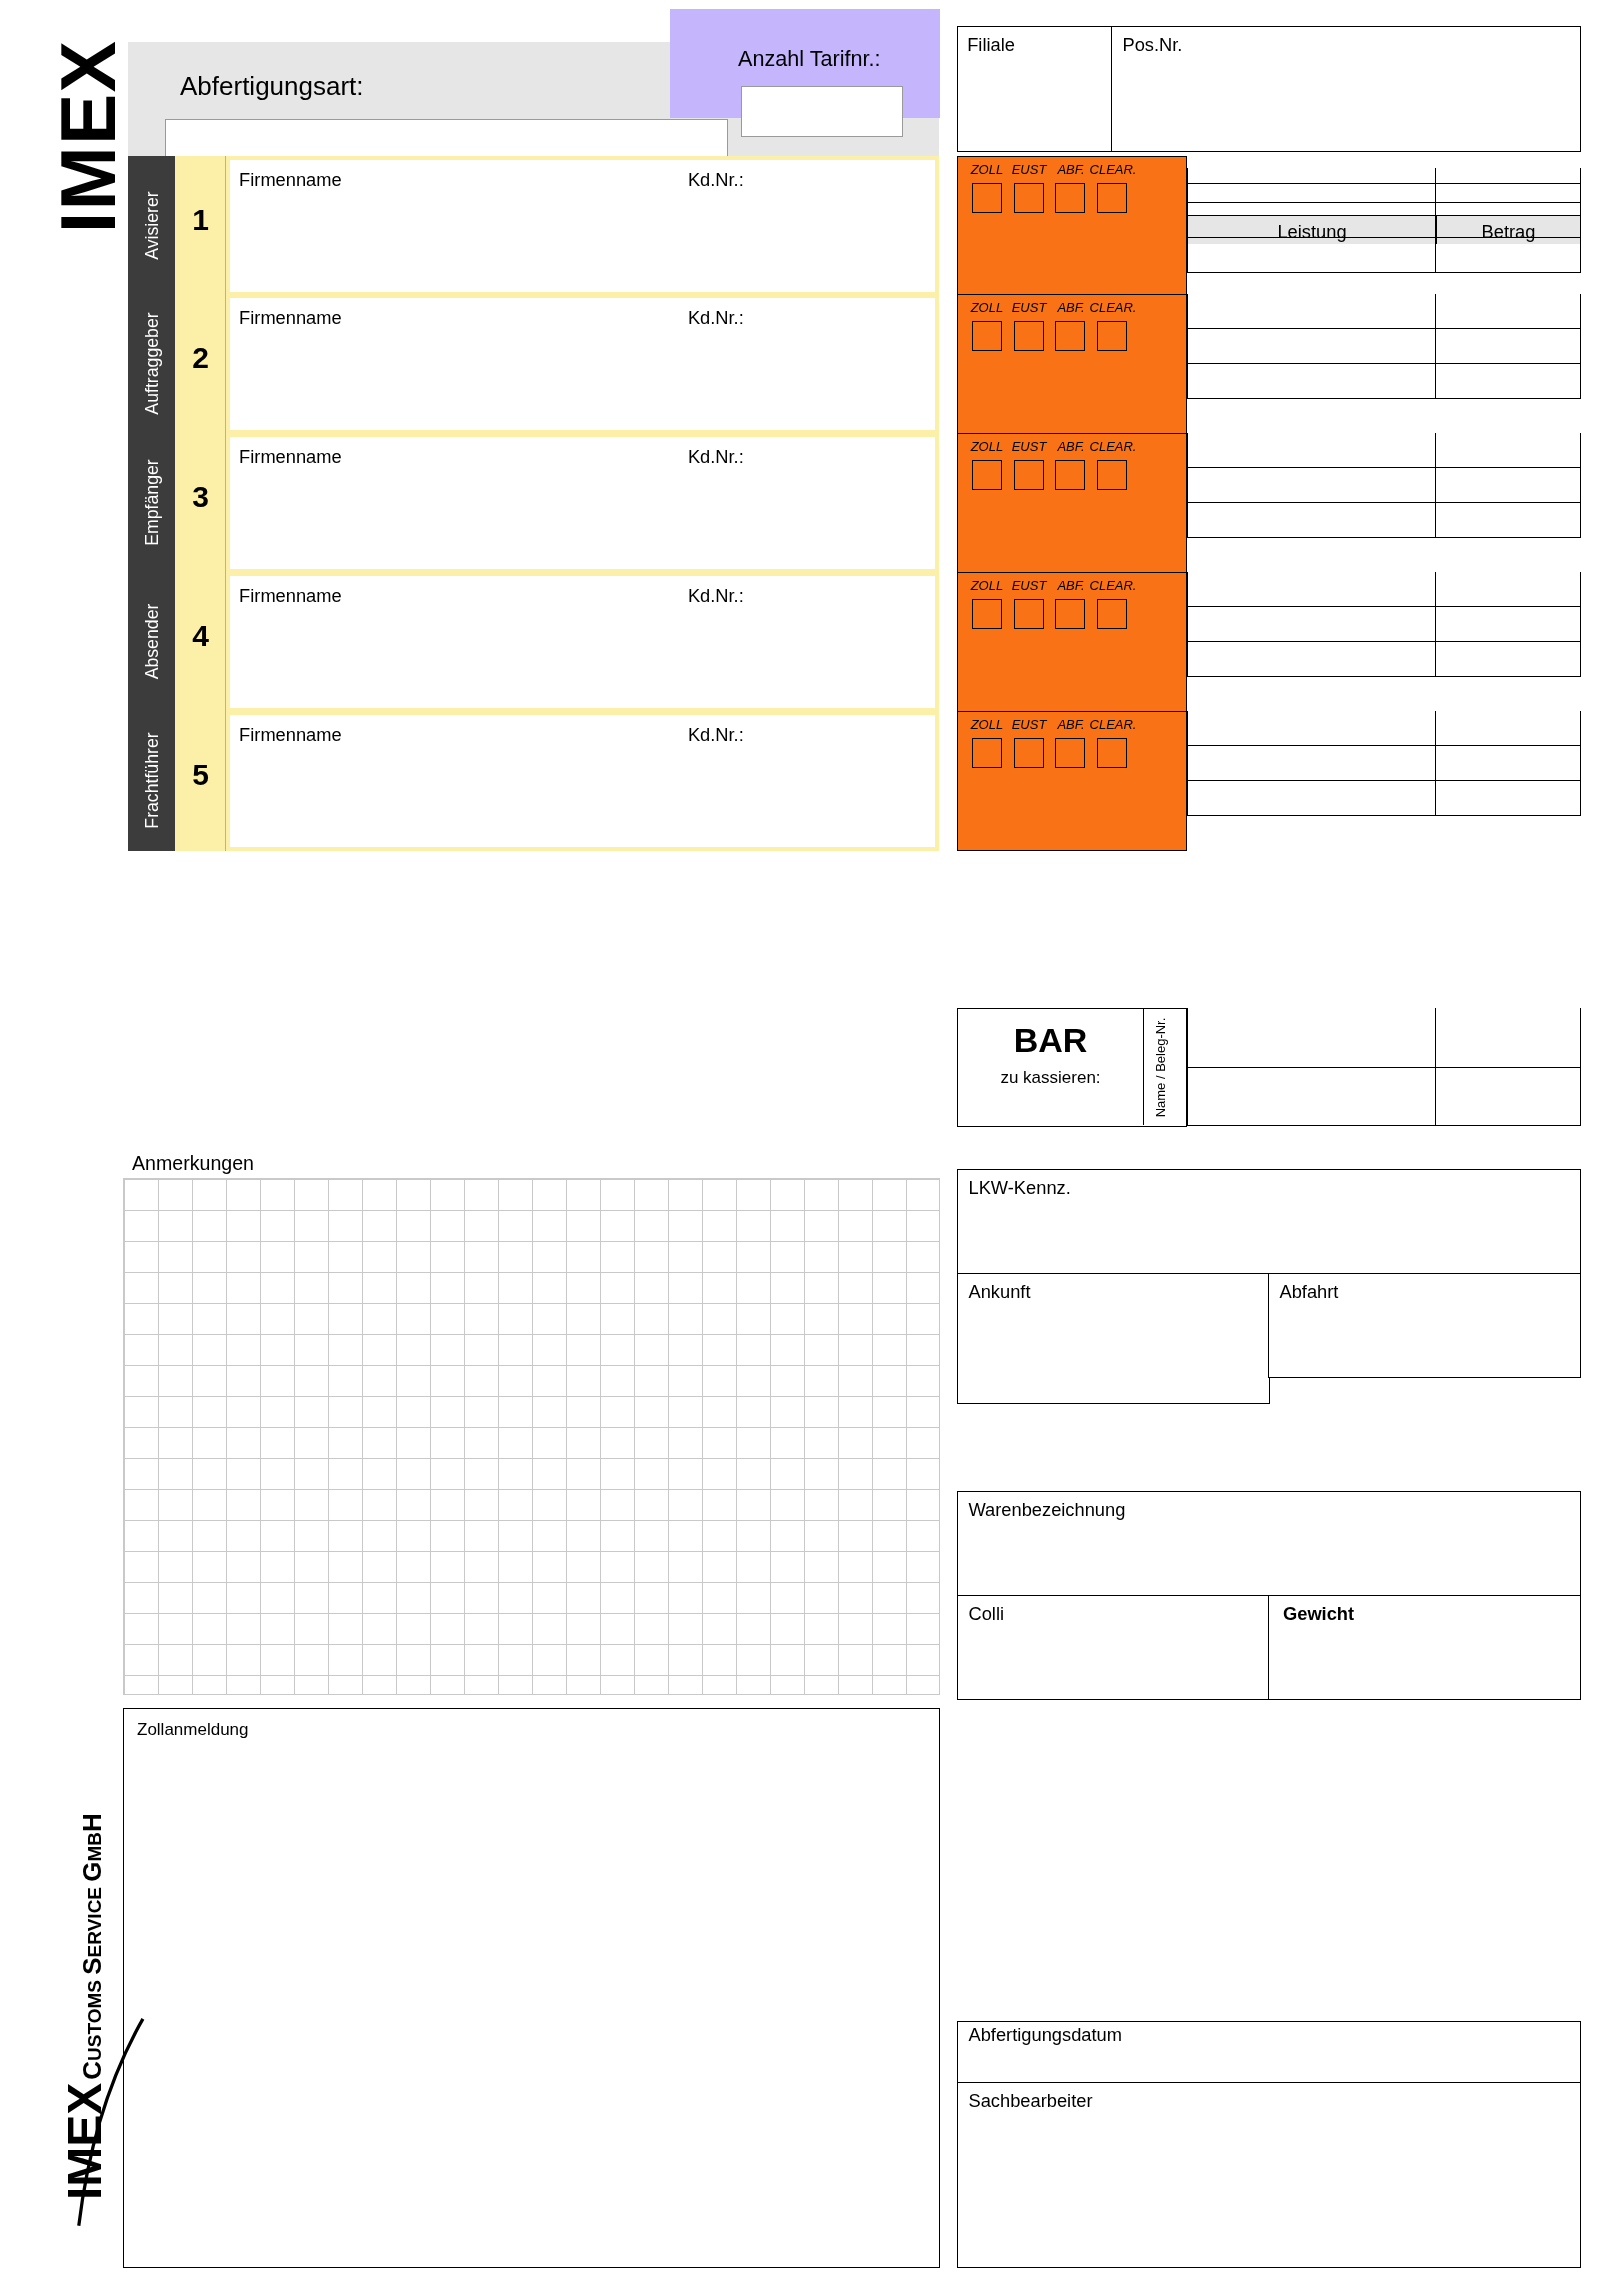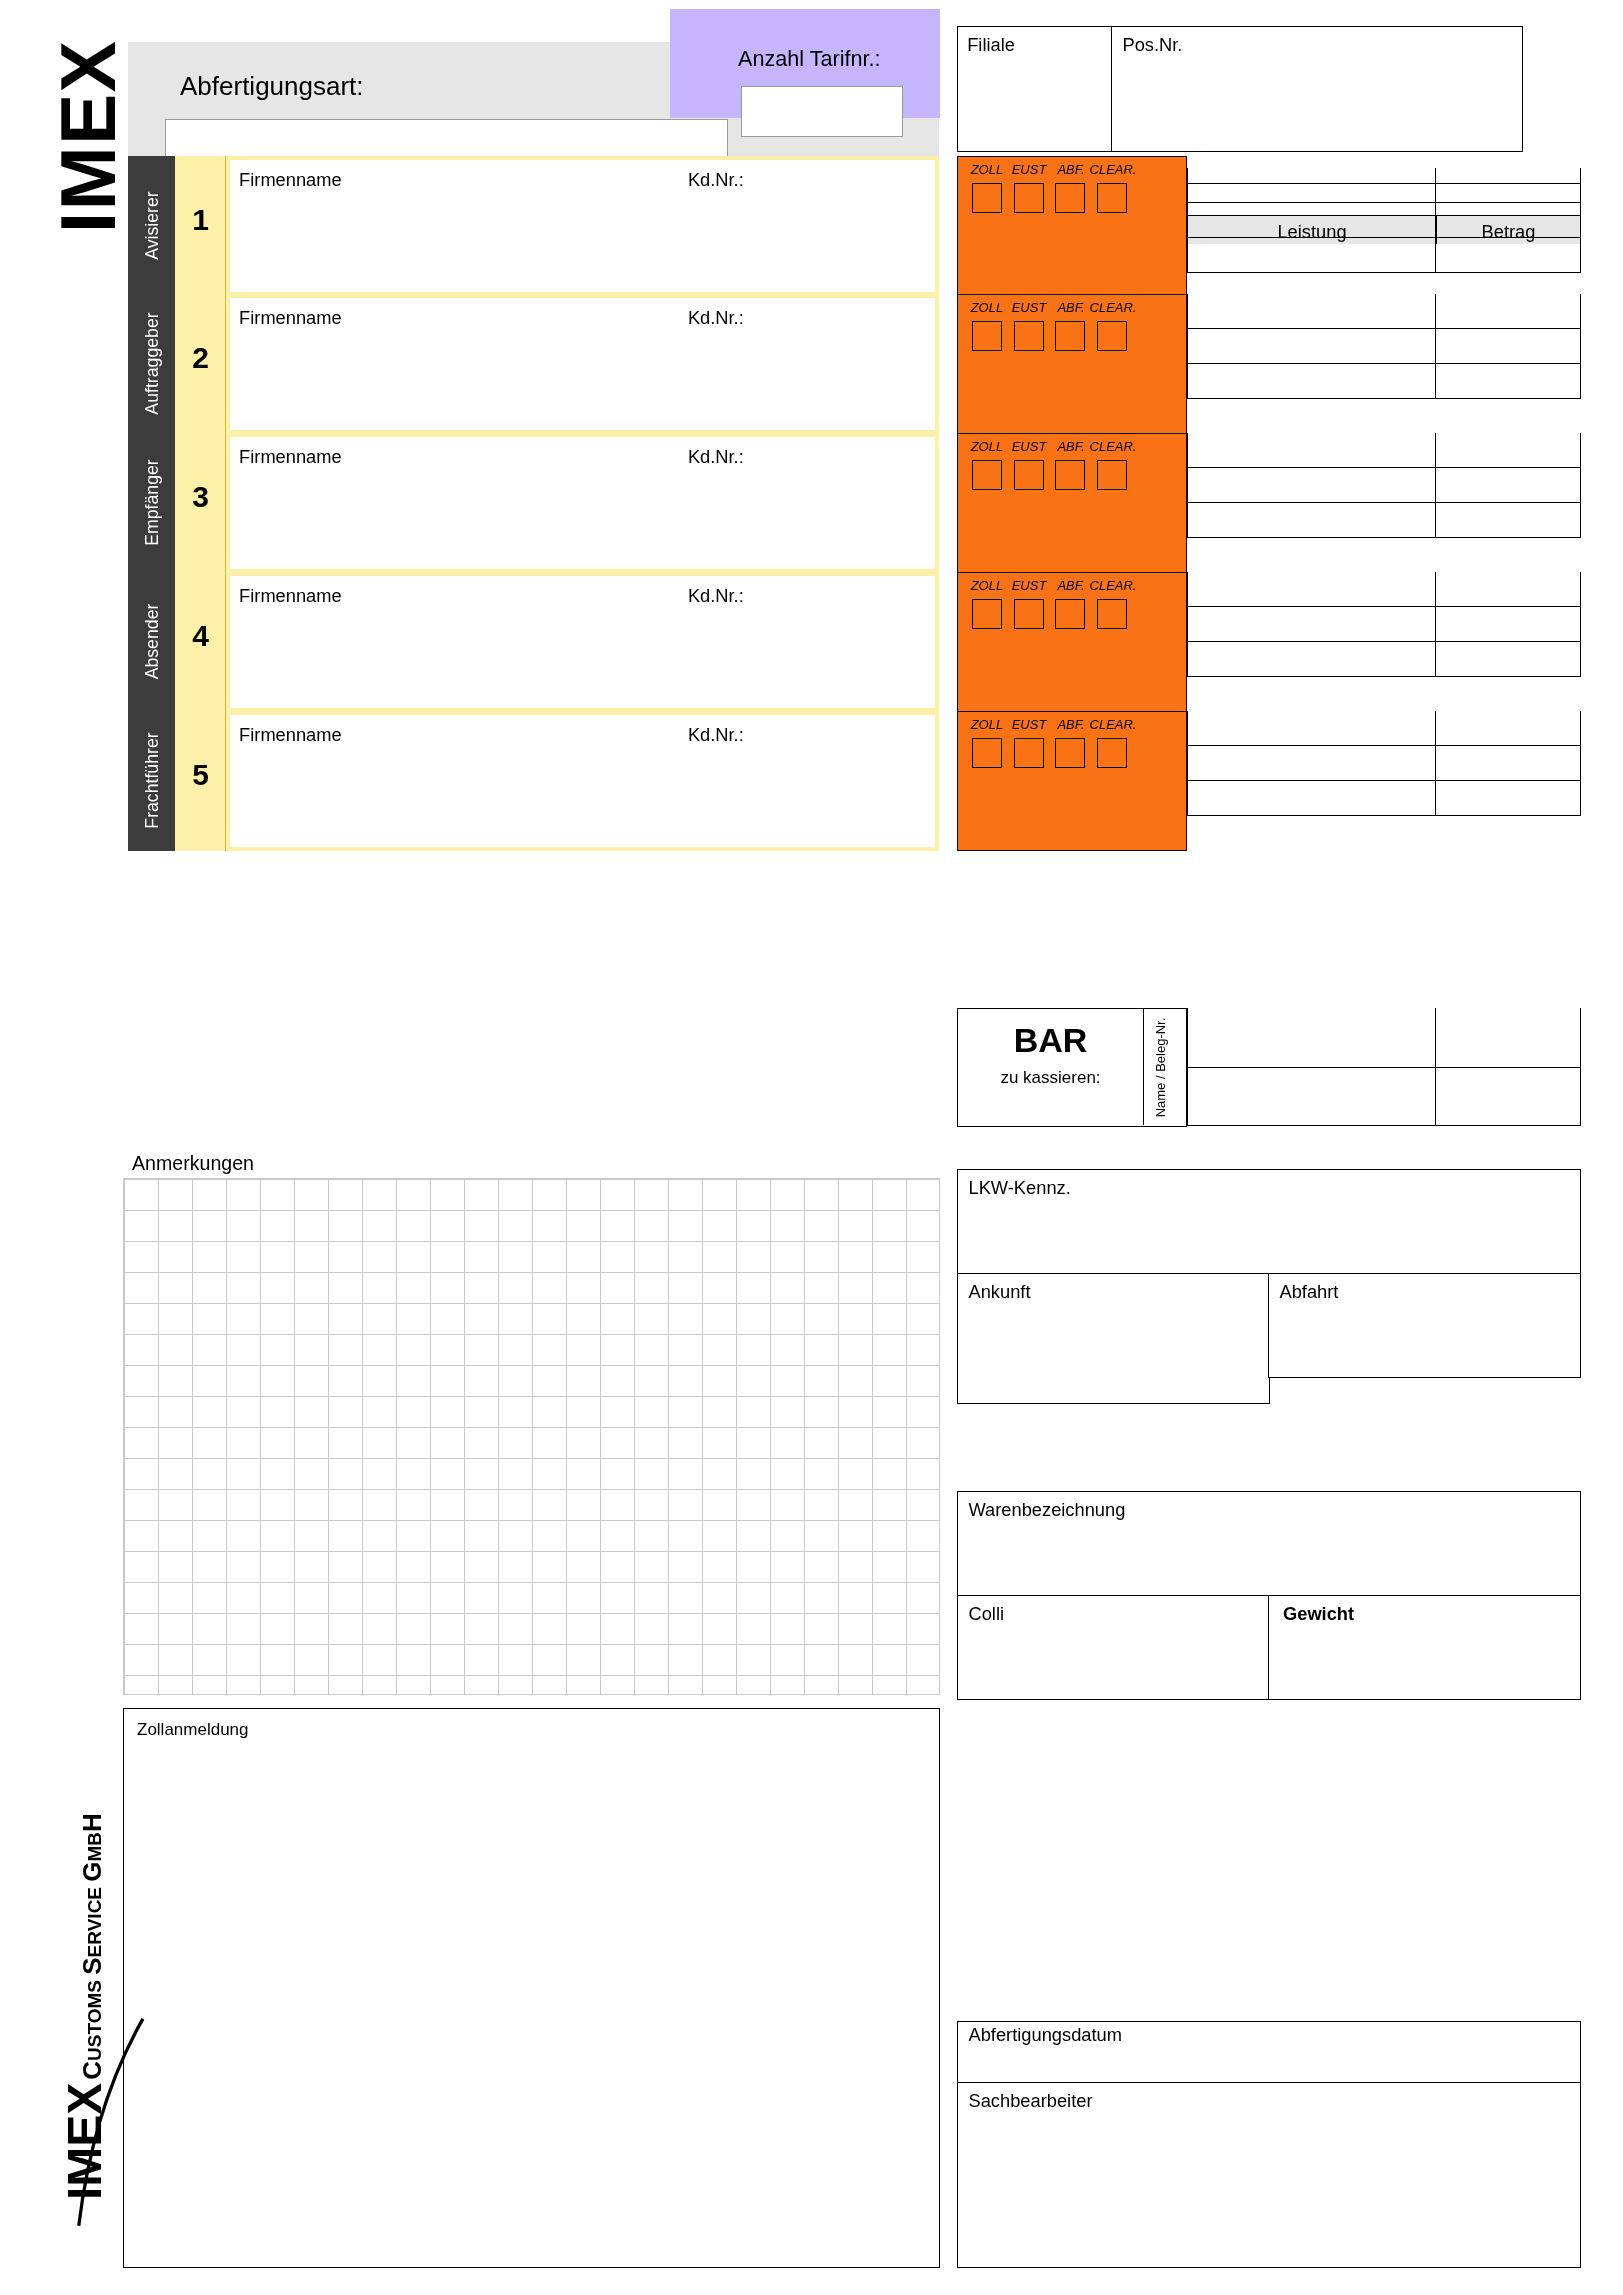--- a/index.html
+++ b/index.html
@@ -91,21 +91,21 @@
     background: #c4b5fd;
   }
   #anzahl-wrap .cap { position: absolute; left: 68px; top: 39px; font-size: 21.6px; }
   #anzahl-wrap .field {
     position: absolute; left: 71px; top: 77px; width: 162px; height: 51px;
     background: #fff; border: 1.3px solid #9a9a9a;
   }
 
   #filiale { left: 957px; top: 26px; width: 156px; height: 126px; }
   #filiale .cap { position: absolute; left: 9.2px; top: 9.2px; }
-  #posnr { left: 1111px; top: 26px; width: 412px; height: 126px; }
+  #posnr { left: 1111px; top: 26px; width: 470px; height: 126px; }
   #posnr .cap { position: absolute; left: 10.5px; top: 9.2px; }
 
   
   #abr-head {
     position: absolute; left: 957px; top: 183px; width: 624px; height: 59px;
     border: 1.3px solid #000; background: #fff;
   }
   #abr-head .cap { position: absolute; left: 14.4px; top: 17px; font-size: 23.6px; }
   #abr-leistung {
     position: absolute; left: 1187px; top: 215px; width: 250px; height: 29px;

